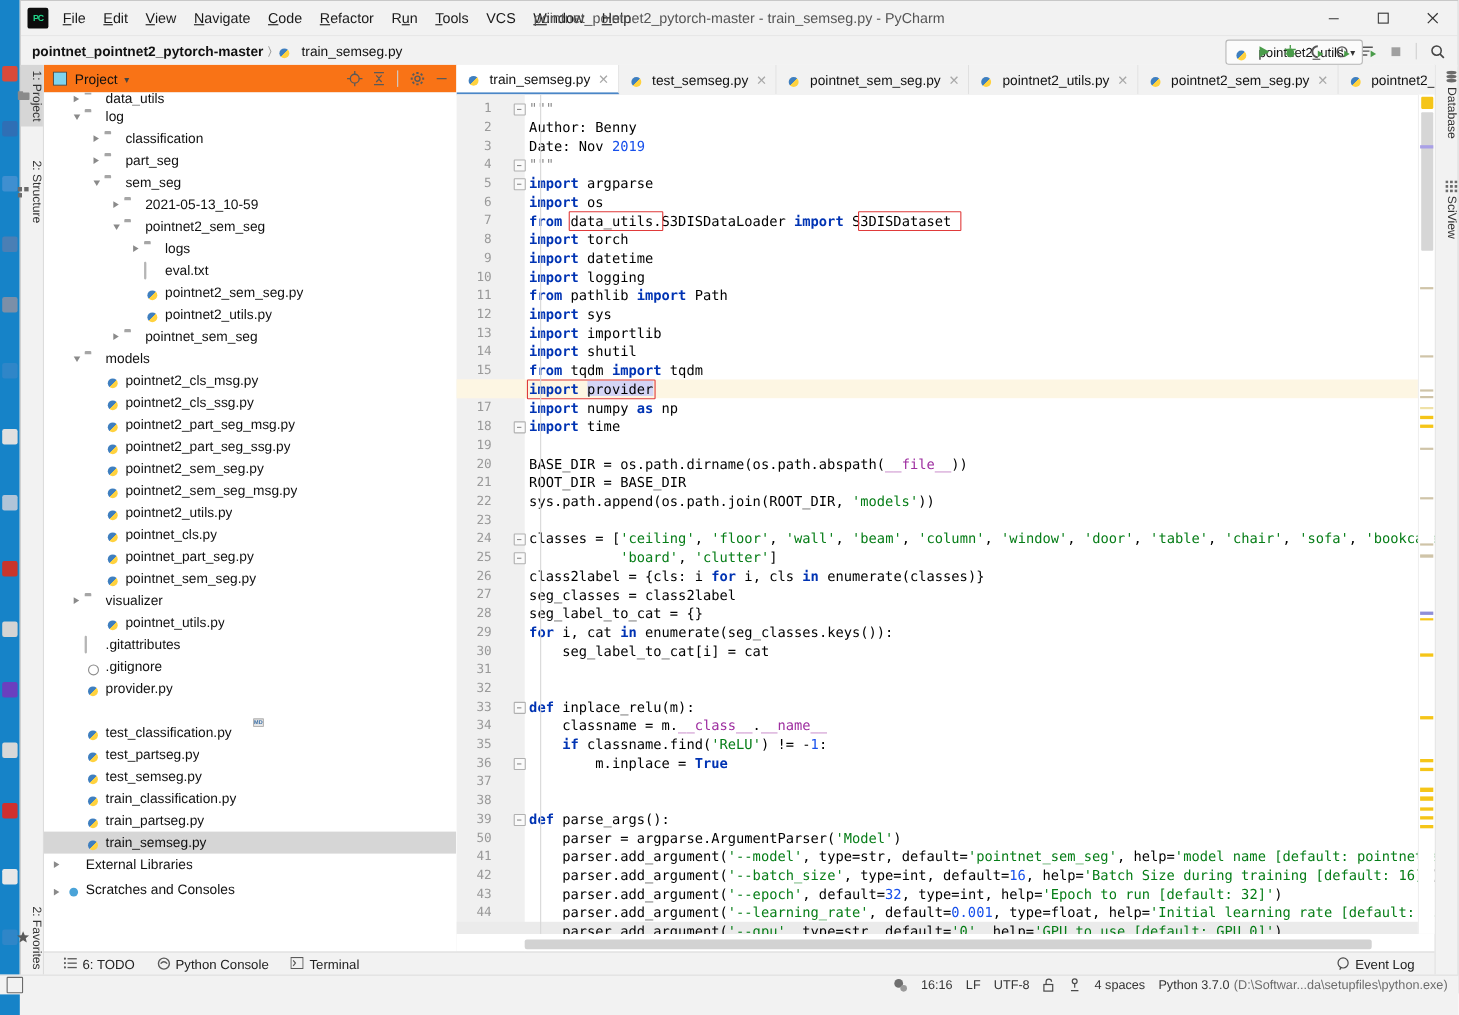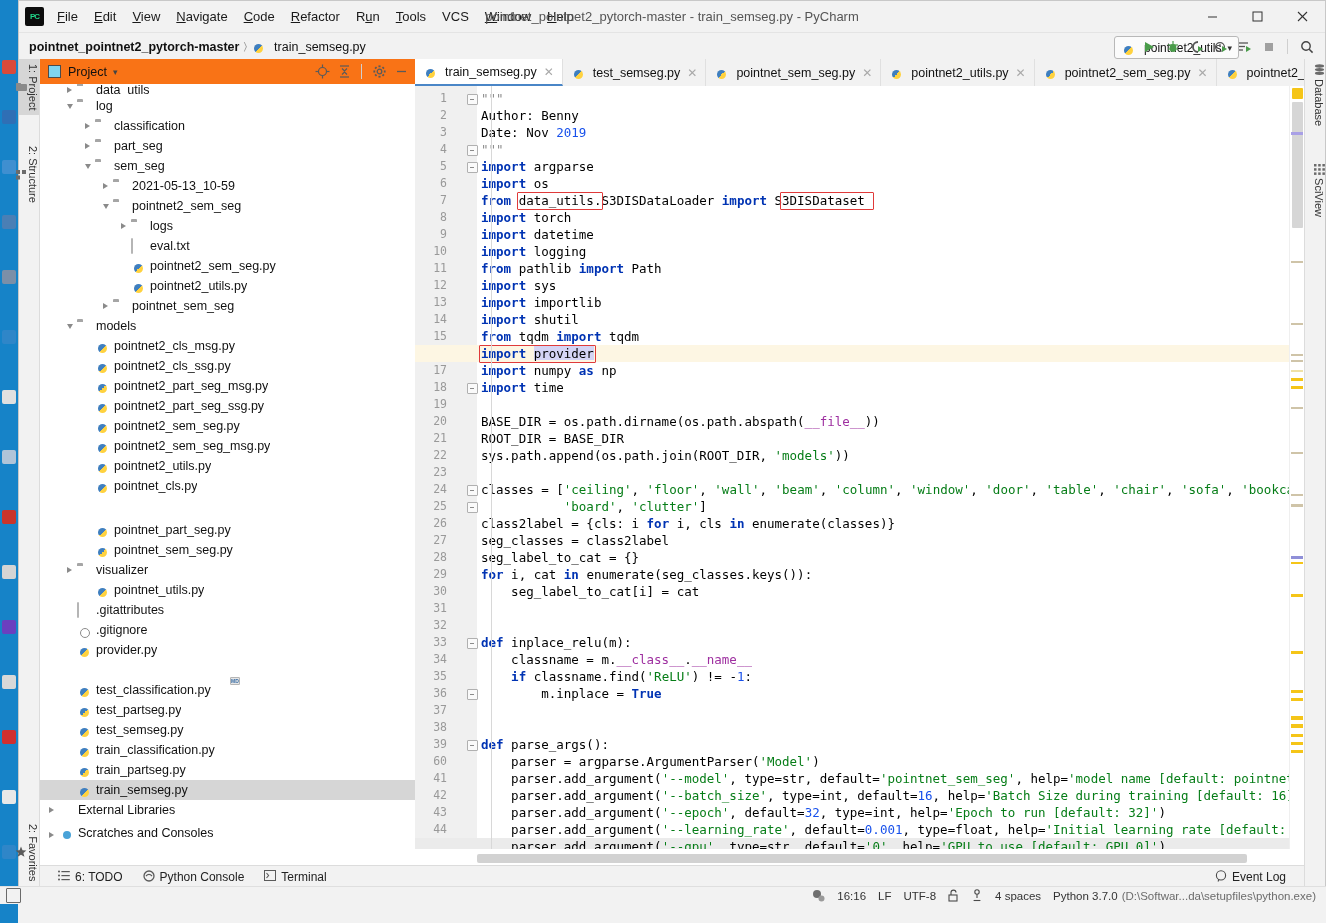--- a/index.html
+++ b/index.html
@@ -507,21 +507,21 @@
           <div class="trow" style="padding-left: 42px;">
             <span class="arrow none"></span>
             <span class="ficon"><span class="pyf"></span></span>
             <span class="tlabel">pointnet2_utils.py</span>
           </div>
           <div class="trow" style="padding-left: 42px;">
             <span class="arrow none"></span>
             <span class="ficon"><span class="pyf"></span></span>
             <span class="tlabel">pointnet_cls.py</span>
           </div>
-          <div class="trow" style="padding-left: 42px; margin-top: 24px;">
+          <div class="trow" style="padding-left: 42px;">
             <span class="arrow none"></span>
             <span class="ficon"><span class="pyf"></span></span>
             <span class="tlabel">pointnet_part_seg.py</span>
           </div>
           <div class="trow" style="padding-left: 42px;">
             <span class="arrow none"></span>
             <span class="ficon"><span class="pyf"></span></span>
             <span class="tlabel">pointnet_sem_seg.py</span>
           </div>
           <div class="trow" style="padding-left: 24px;">
@@ -672,21 +672,21 @@
             <div class="lnum" style="top: 498px;">30</div>
             <div class="lnum" style="top: 515px;">31</div>
             <div class="lnum" style="top: 532px;">32</div>
             <div class="lnum" style="top: 549px;">33</div>
             <div class="lnum" style="top: 566px;">34</div>
             <div class="lnum" style="top: 583px;">35</div>
             <div class="lnum" style="top: 600px;">36</div>
             <div class="lnum" style="top: 617px;">37</div>
             <div class="lnum" style="top: 634px;">38</div>
             <div class="lnum" style="top: 651px;">39</div>
-            <div class="lnum" style="top: 668px;">60</div>
+            <div class="lnum" style="top: 668px;">50</div>
             <div class="lnum" style="top: 685px;">41</div>
             <div class="lnum" style="top: 702px;">42</div>
             <div class="lnum" style="top: 719px;">43</div>
             <div class="lnum" style="top: 736px;">44</div>
             <div class="lnum" style="top: 753px;">45</div>
             <div class="foldmark" style="left: 52px; top: 8px;"></div>
             <div class="foldmark" style="left: 52px; top: 59px;"></div>
             <div class="foldmark" style="left: 52px; top: 76px;"></div>
             <div class="foldmark" style="left: 52px; top: 297px;"></div>
             <div class="foldmark" style="left: 52px; top: 399px;"></div>

